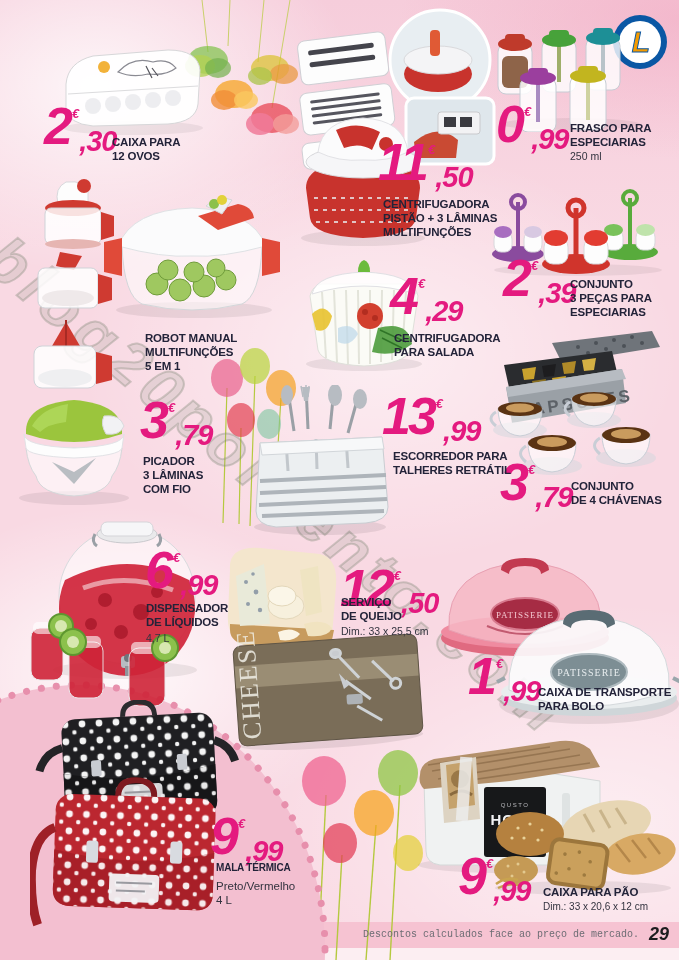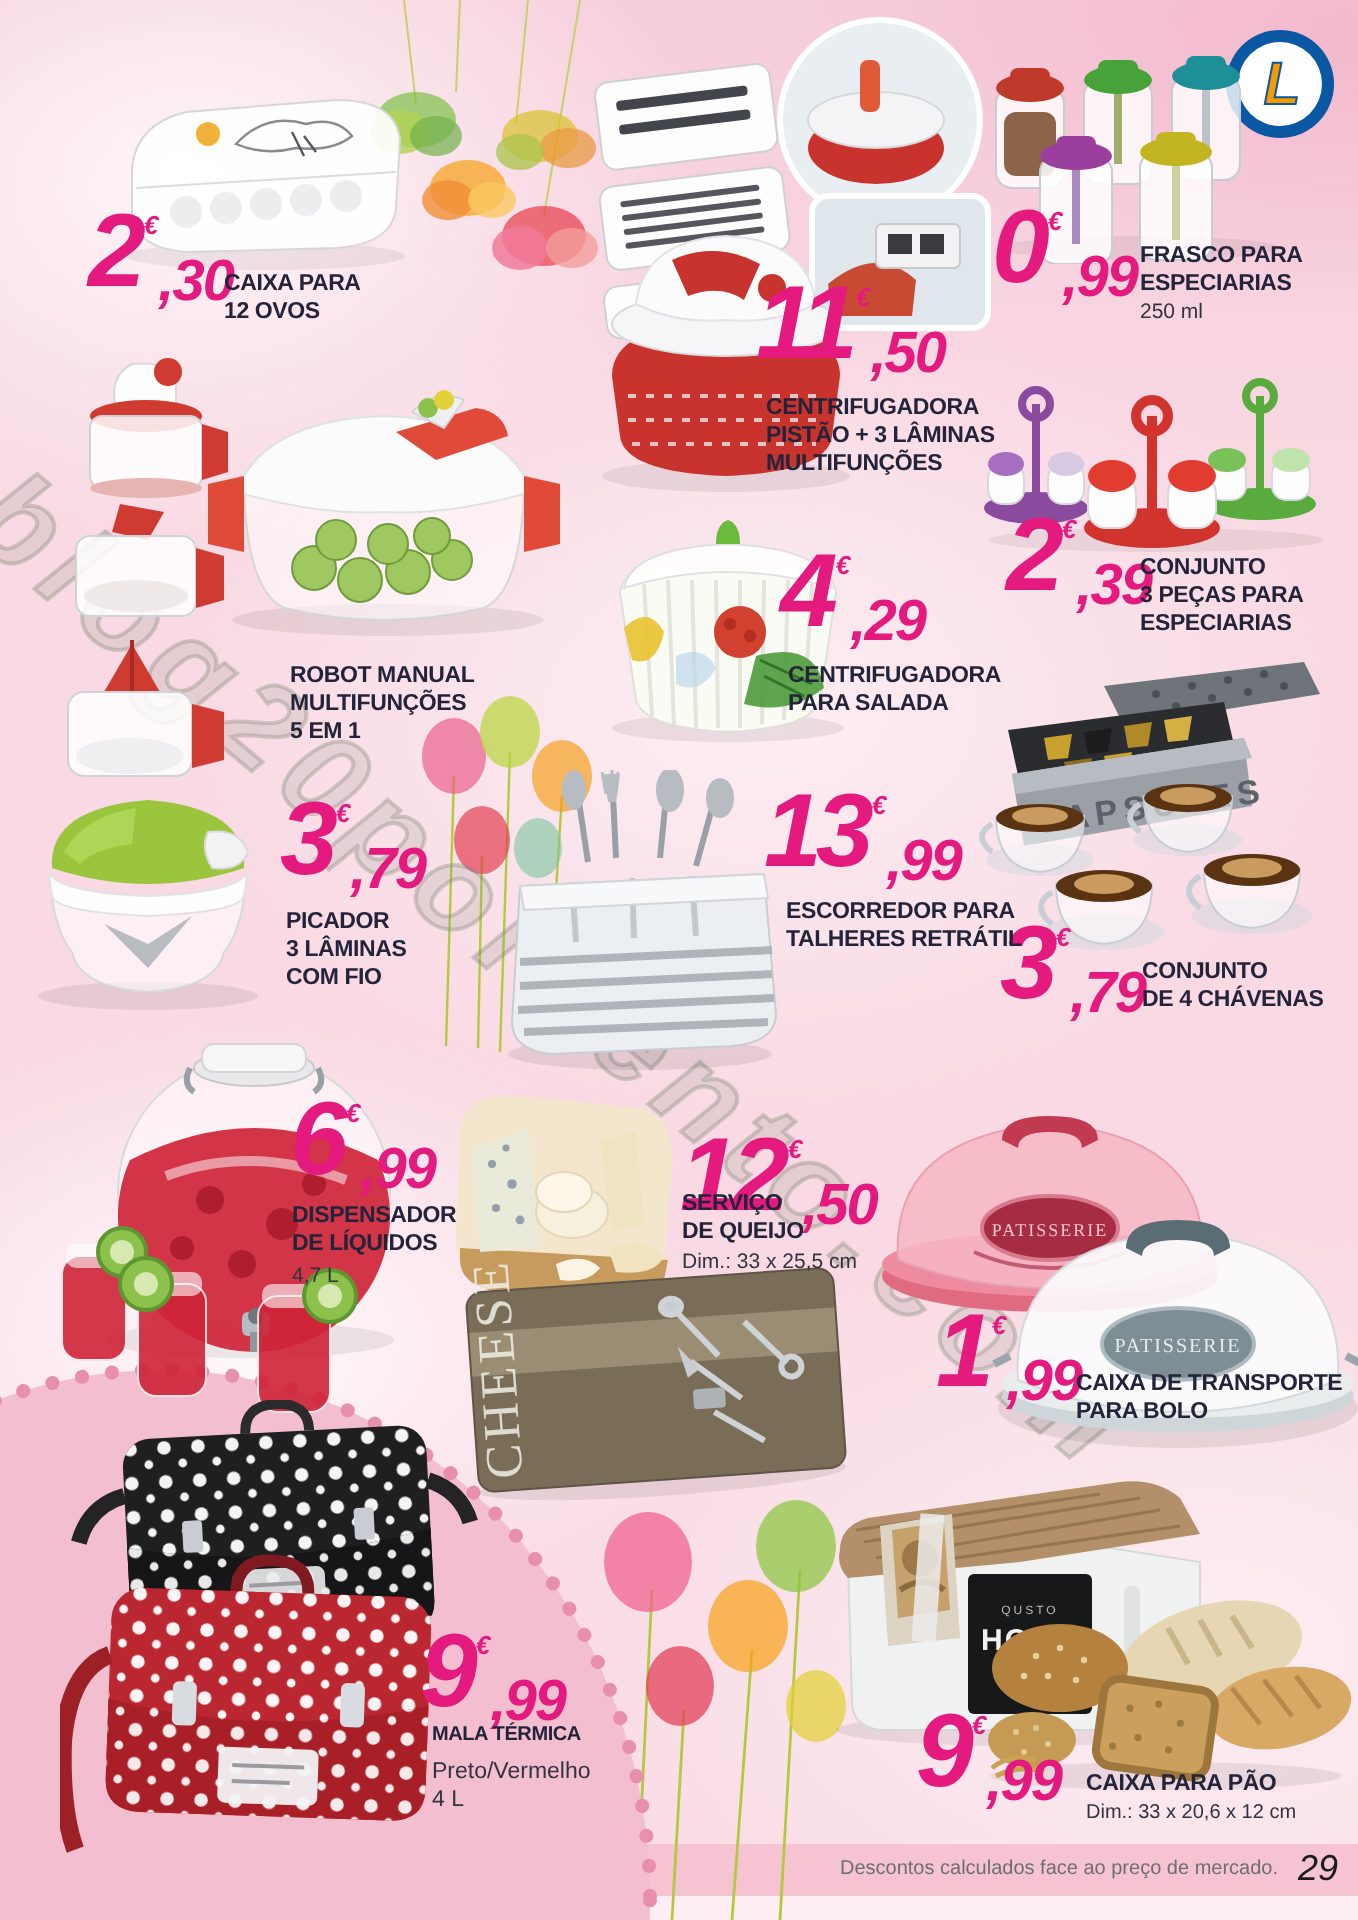--- a/index.html
+++ b/index.html
@@ -24,22 +24,22 @@
     white-space:nowrap;pointer-events:none;z-index:3;
   }
   .p-price{position:absolute;color:#e41a7f;font-style:italic;font-weight:bold;white-space:nowrap;z-index:6;line-height:.8;}
   .p-price .int{font-size:52px;letter-spacing:-3px;}
   .p-price .cur{font-size:13px;position:relative;top:-26px;margin-left:2px;}
   .p-price .dec{font-size:29px;position:relative;top:7px;margin-left:0px;letter-spacing:-1px;}
   .p-name{position:absolute;color:#232339;font-weight:bold;font-size:11.5px;line-height:1.2;white-space:pre-line;z-index:6;letter-spacing:-0.2px;}
   .p-detail{position:absolute;color:#33333f;font-weight:normal;font-size:10.5px;line-height:1.25;white-space:pre-line;z-index:6;}
   .footer-strip{position:absolute;left:0;top:922px;width:679px;height:26px;background:#f6c3d2;z-index:1;}
   .footer-bottom{position:absolute;left:0;top:948px;width:679px;height:12px;background:#fceef2;z-index:1;}
-  .footer-note{position:absolute;right:40px;top:929px;font-size:10px;color:#6d6d74;z-index:6;}
-  .page-num{position:absolute;right:10px;top:924px;font-size:18px;font-weight:normal;font-style:italic;color:#1c1c1e;z-index:6;}
+  .footer-note{position:absolute;right:40px;top:929px;font-size:10px;color:#6d6d74;z-index:6;font-family:Liberation Mono, monospace;}
+  .page-num{position:absolute;right:10px;top:924px;font-size:18px;font-weight:bold;font-style:italic;color:#1c1c1e;z-index:6;}
   svg{display:block;}
   .illus{position:absolute;z-index:4;}
   .decor{position:absolute;z-index:2;}
 </style>
 </head>
 <body>
 
 <div class="flyer">
 
   <div class="footer-strip"></div>

